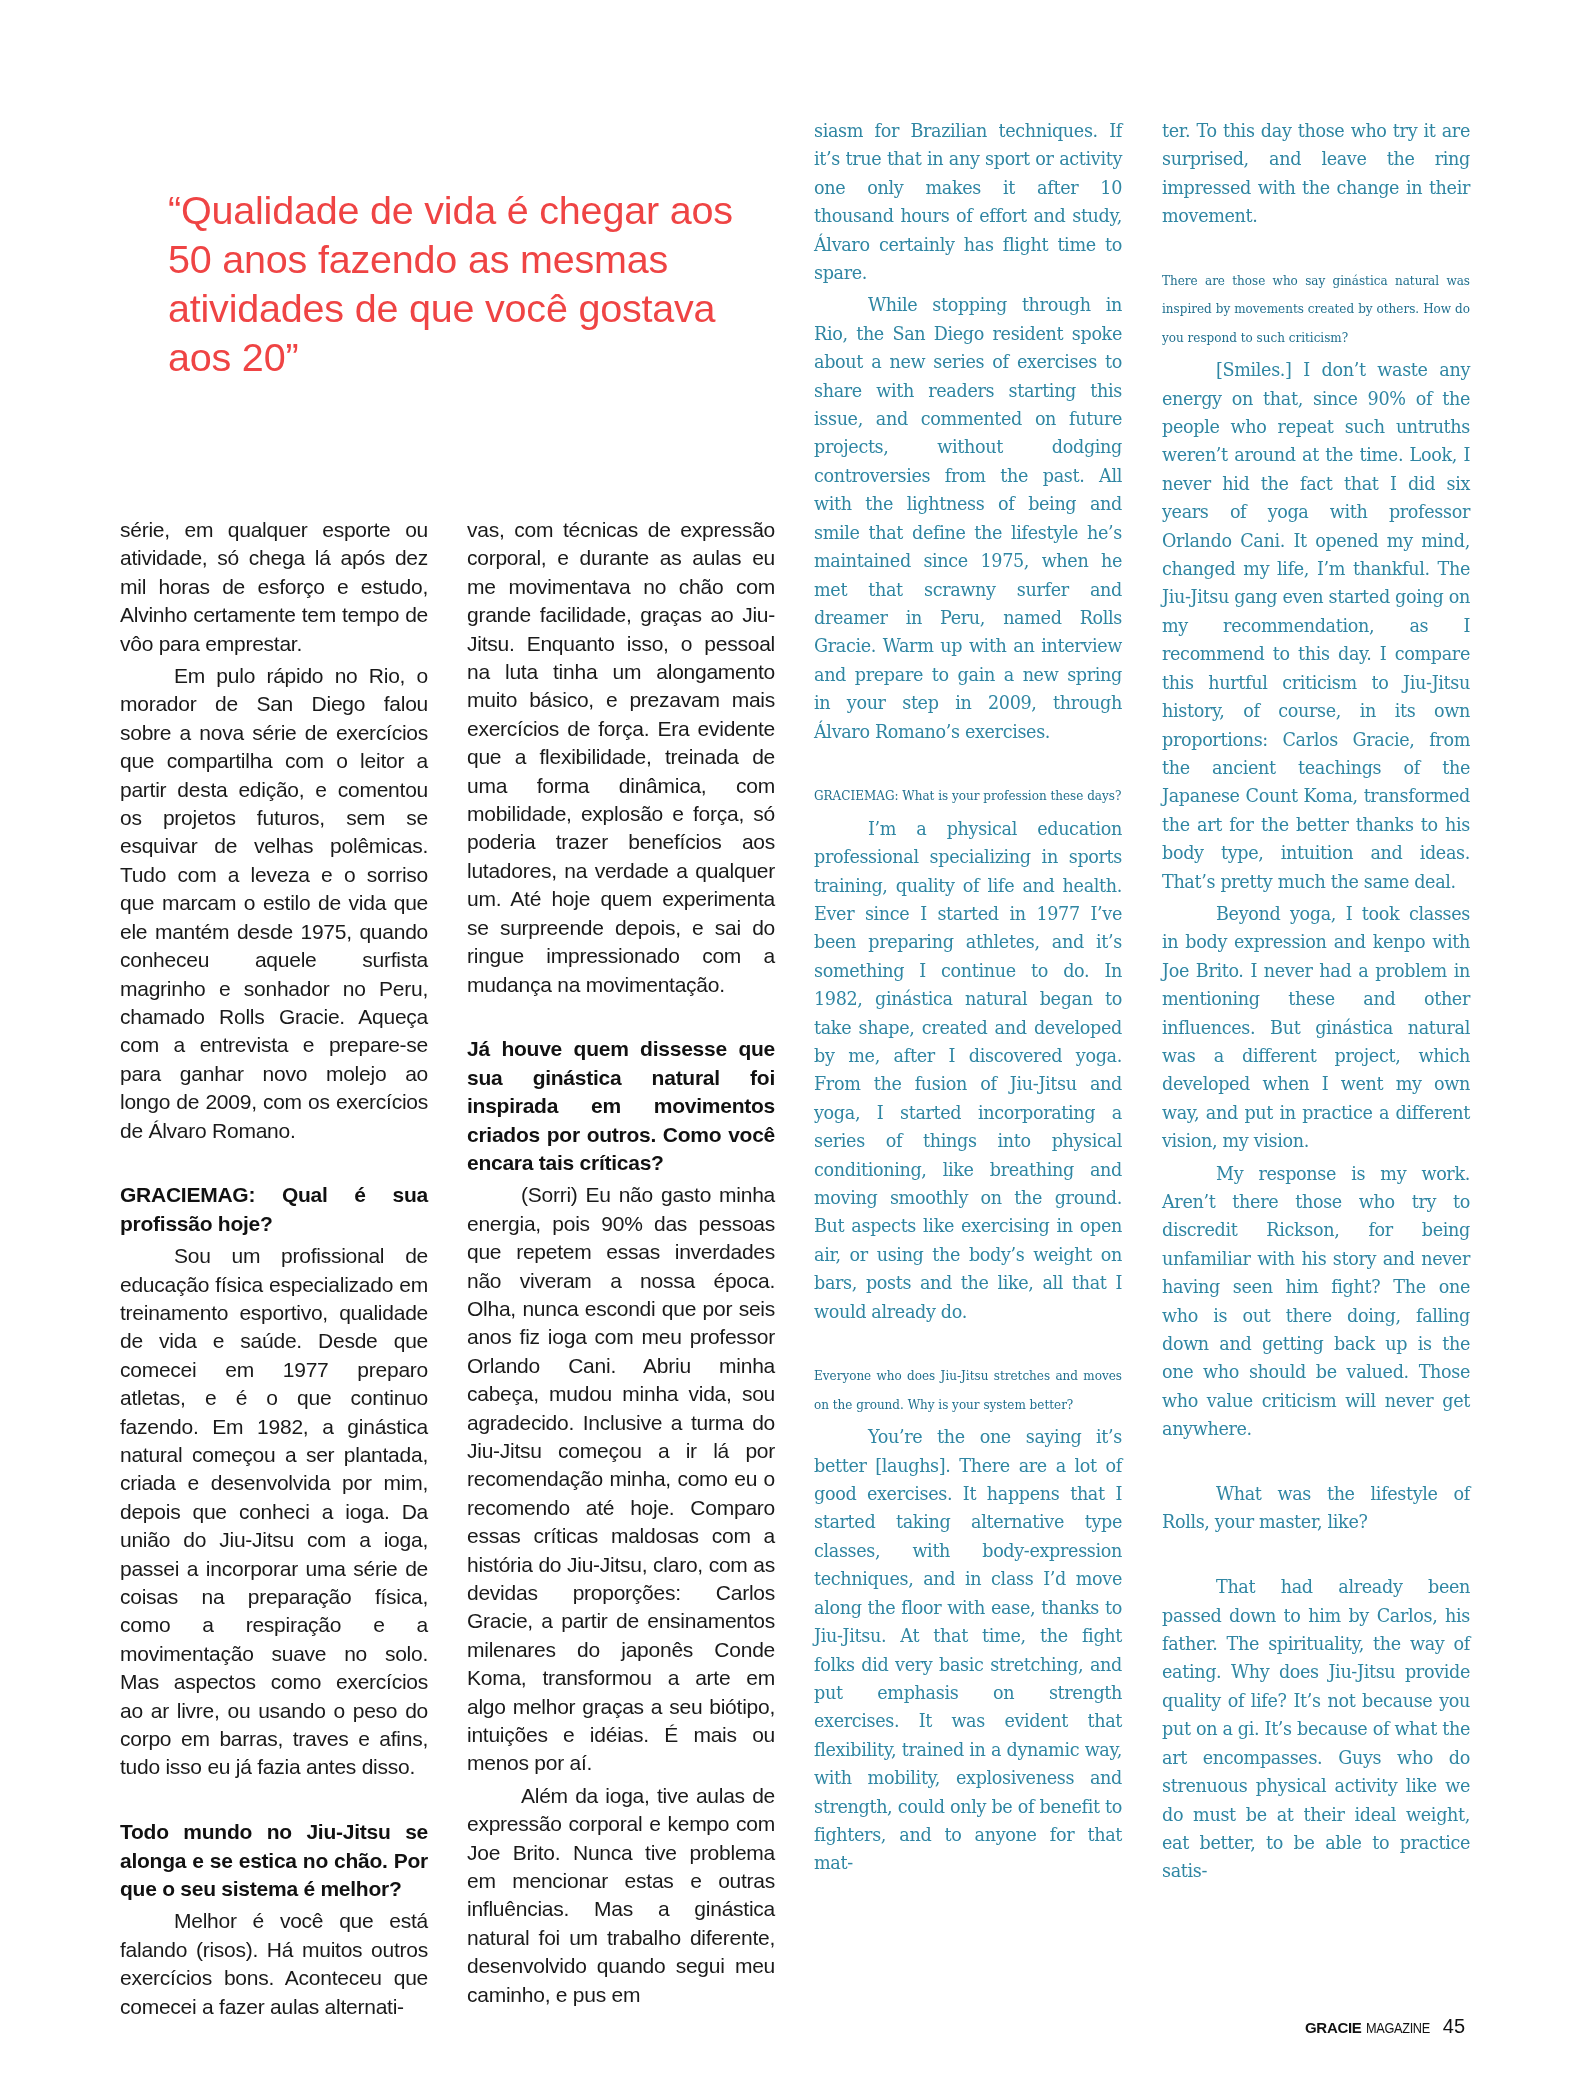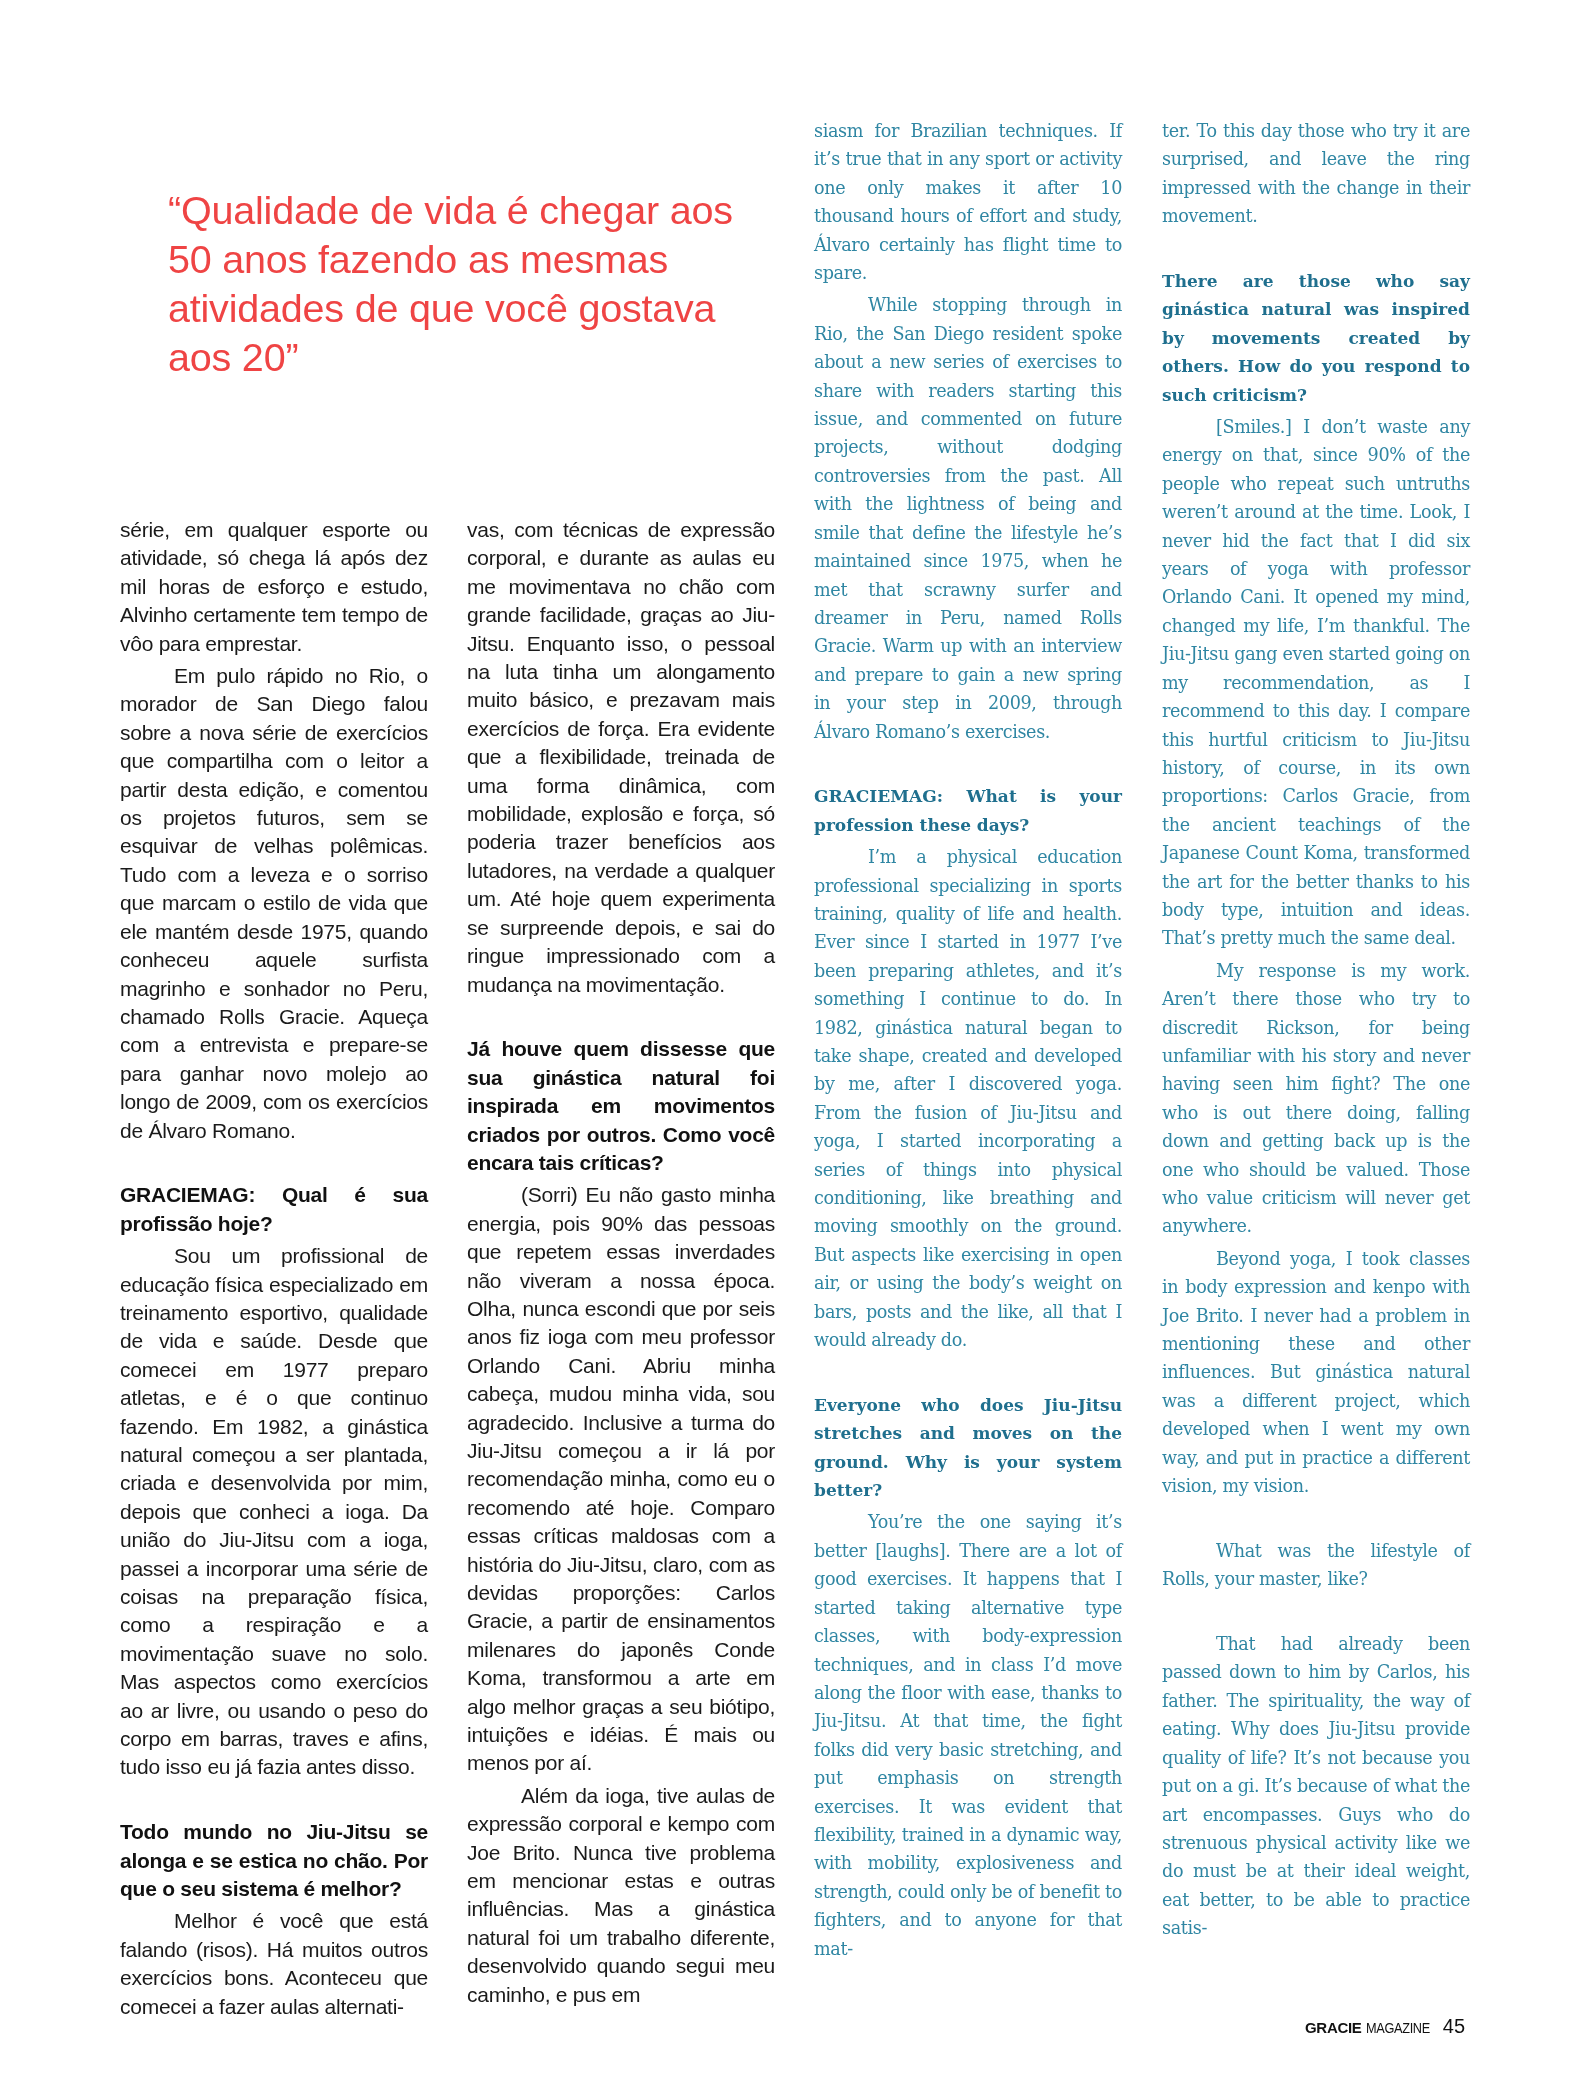--- a/index.html
+++ b/index.html
@@ -16,21 +16,21 @@
     font-size: 21px; line-height: 28.4px; text-align: justify;
   }
   .col p { margin: 4px; }
   .col .indent { text-indent: 54px; }
   .col .gap { height: 28.4px; }
 
   .col-pt { font-family: "Liberation Sans", sans-serif; color: #1a1a1a; letter-spacing: -0.25px; }
   .col-pt .q { font-weight: bold; color: #111111; text-align: justify; }
 
   .col-en { font-family: "DejaVu Serif", serif; color: #2f86a3; font-size: 17.6px; letter-spacing: -0.35px; }
-  .col-en .q { color: #1f6f8e; font-weight: bold; font-size: 17px; letter-spacing: 0; }
+  .col-en .q { color: #1f6f8e; font-weight: normal; font-size: 12px; letter-spacing: 0; }
 
   #col1 { left: 116px; top: 512px; }
   #col2 { left: 463px; top: 512px; }
   #col3 { left: 810px; top: 113px; }
   #col4 { left: 1158px; top: 113px; }
 
   .footer {
     position: absolute; left: 1305px; top: 2015px;
     font-family: "Liberation Sans", sans-serif; color: #111111; font-size: 15px;
     display: flex; align-items: baseline; gap: 14px;
@@ -69,22 +69,22 @@
     <p class="indent" lang="en">I’m a physical education professional specializing in sports training, quality of life and health. Ever since I started in 1977 I’ve been preparing athletes, and it’s something I continue to do. In 1982, ginástica natural began to take shape, created and developed by me, after I discovered yoga. From the fusion of Jiu-Jitsu and yoga, I started incorporating a series of things into physical conditioning, like breathing and moving smoothly on the ground. But aspects like exercising in open air, or using the body’s weight on bars, posts and the like, all that I would already do.</p>
     <div class="gap"></div>
     <p class="q" lang="en">Everyone who does Jiu-Jitsu stretches and moves on the ground. Why is your system better?</p>
     <p class="indent" lang="en">You’re the one saying it’s better [laughs]. There are a lot of good exercises. It happens that I started taking alternative type classes, with body-expression techniques, and in class I’d move along the floor with ease, thanks to Jiu-Jitsu. At that time, the fight folks did very basic stretching, and put emphasis on strength exercises. It was evident that flexibility, trained in a dynamic way, with mobility, explosiveness and strength, could only be of benefit to fighters, and to anyone for that mat-</p>
   </div>
 <div class="col col-en" id="col4">
     <p class="" lang="en">ter. To this day those who try it are surprised, and leave the ring impressed with the change in their movement.</p>
     <div class="gap"></div>
     <p class="q" lang="en">There are those who say ginástica natural was inspired by movements created by others. How do you respond to such criticism?</p>
     <p class="indent" lang="en">[Smiles.] I don’t waste any energy on that, since 90% of the people who repeat such untruths weren’t around at the time. Look, I never hid the fact that I did six years of yoga with professor Orlando Cani. It opened my mind, changed my life, I’m thankful. The Jiu-Jitsu gang even started going on my recommendation, as I recommend to this day. I compare this hurtful criticism to Jiu-Jitsu history, of course, in its own proportions: Carlos Gracie, from the ancient teachings of the Japanese Count Koma, transformed the art for the better thanks to his body type, intuition and ideas. That’s pretty much the same deal.</p>
+    <p class="indent" lang="en">Beyond yoga, I took classes in body expression and kenpo with Joe Brito. I never had a problem in mentioning these and other influences. But ginástica natural was a different project, which developed when I went my own way, and put in practice a different vision, my vision.</p>
     <p class="indent" lang="en">My response is my work. Aren’t there those who try to discredit Rickson, for being unfamiliar with his story and never having seen him fight? The one who is out there doing, falling down and getting back up is the one who should be valued. Those who value criticism will never get anywhere.</p>
-    <p class="indent" lang="en">Beyond yoga, I took classes in body expression and kenpo with Joe Brito. I never had a problem in mentioning these and other influences. But ginástica natural was a different project, which developed when I went my own way, and put in practice a different vision, my vision.</p>
     <div class="gap"></div>
     <p class="indent" lang="en">What was the lifestyle of Rolls, your master, like?</p>
     <div class="gap"></div>
     <p class="indent" lang="en">That had already been passed down to him by Carlos, his father. The spirituality, the way of eating. Why does Jiu-Jitsu provide quality of life? It’s not because you put on a gi. It’s because of what the art encompasses. Guys who do strenuous physical activity like we do must be at their ideal weight, eat better, to be able to practice satis-</p>
   </div>
 
 <div class="footer">
   <span>
     <span class="brand-bold">GRACIE</span>
     <span class="brand-light">MAGAZINE</span>

